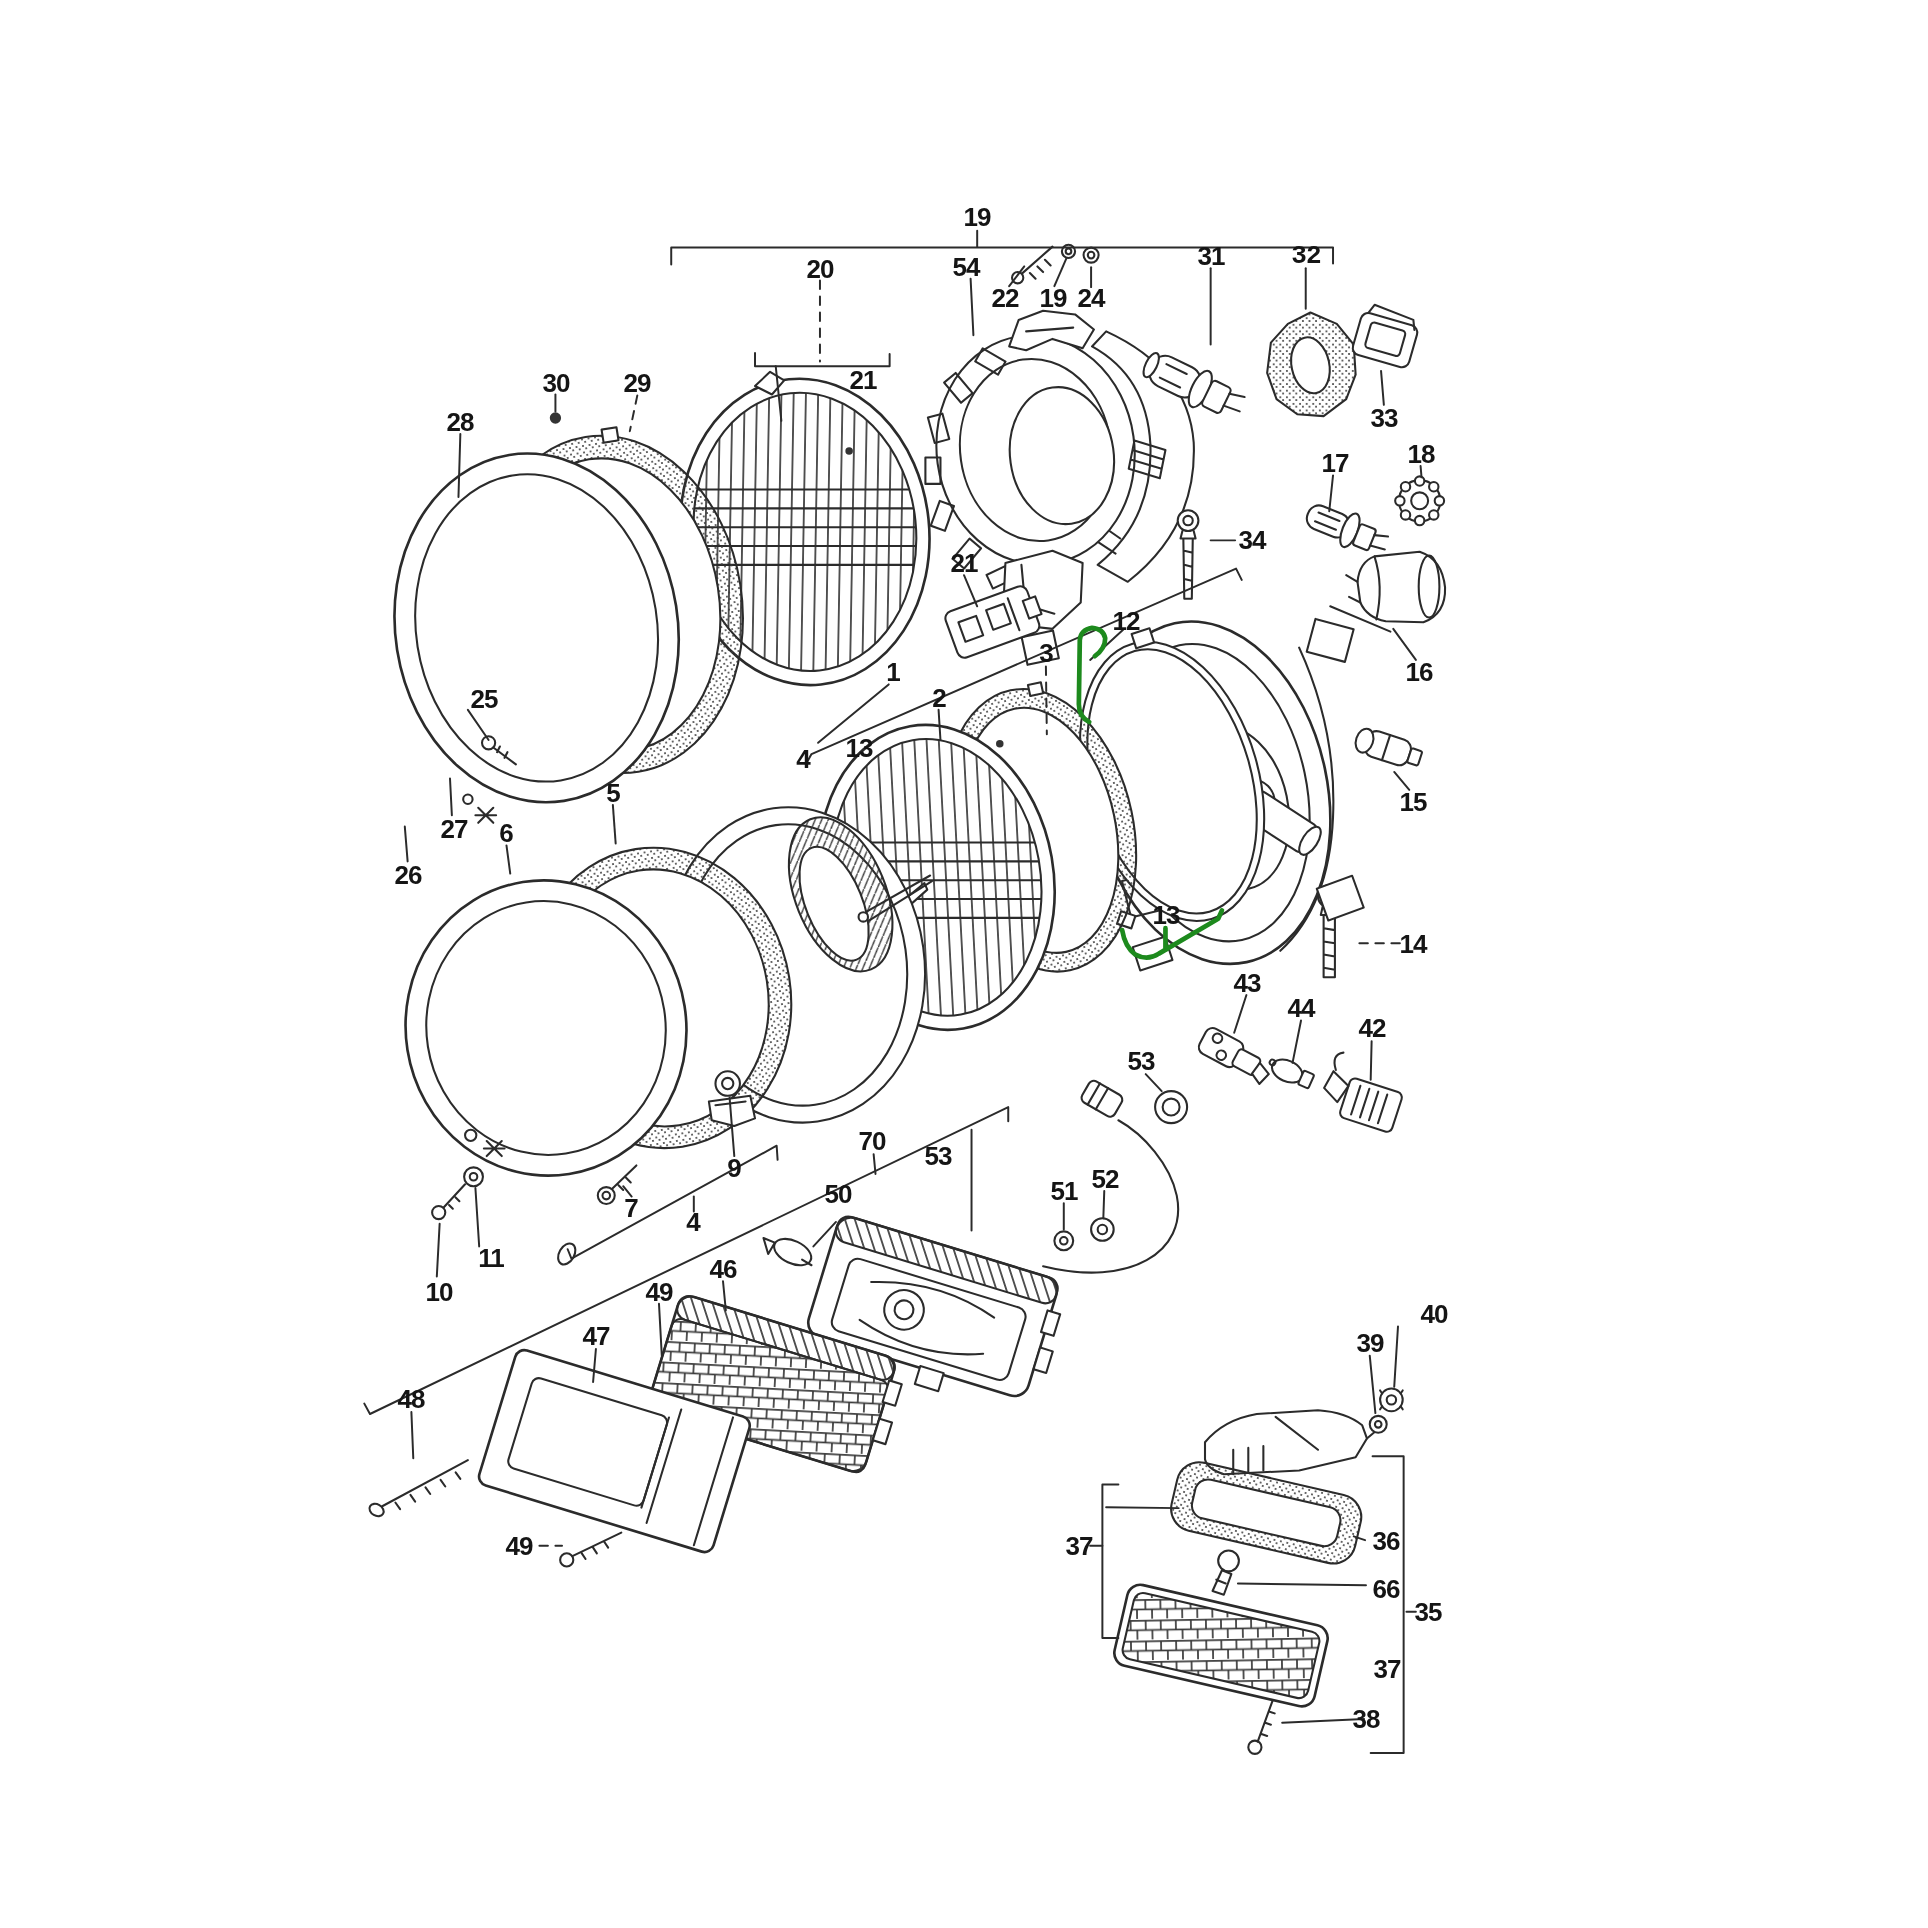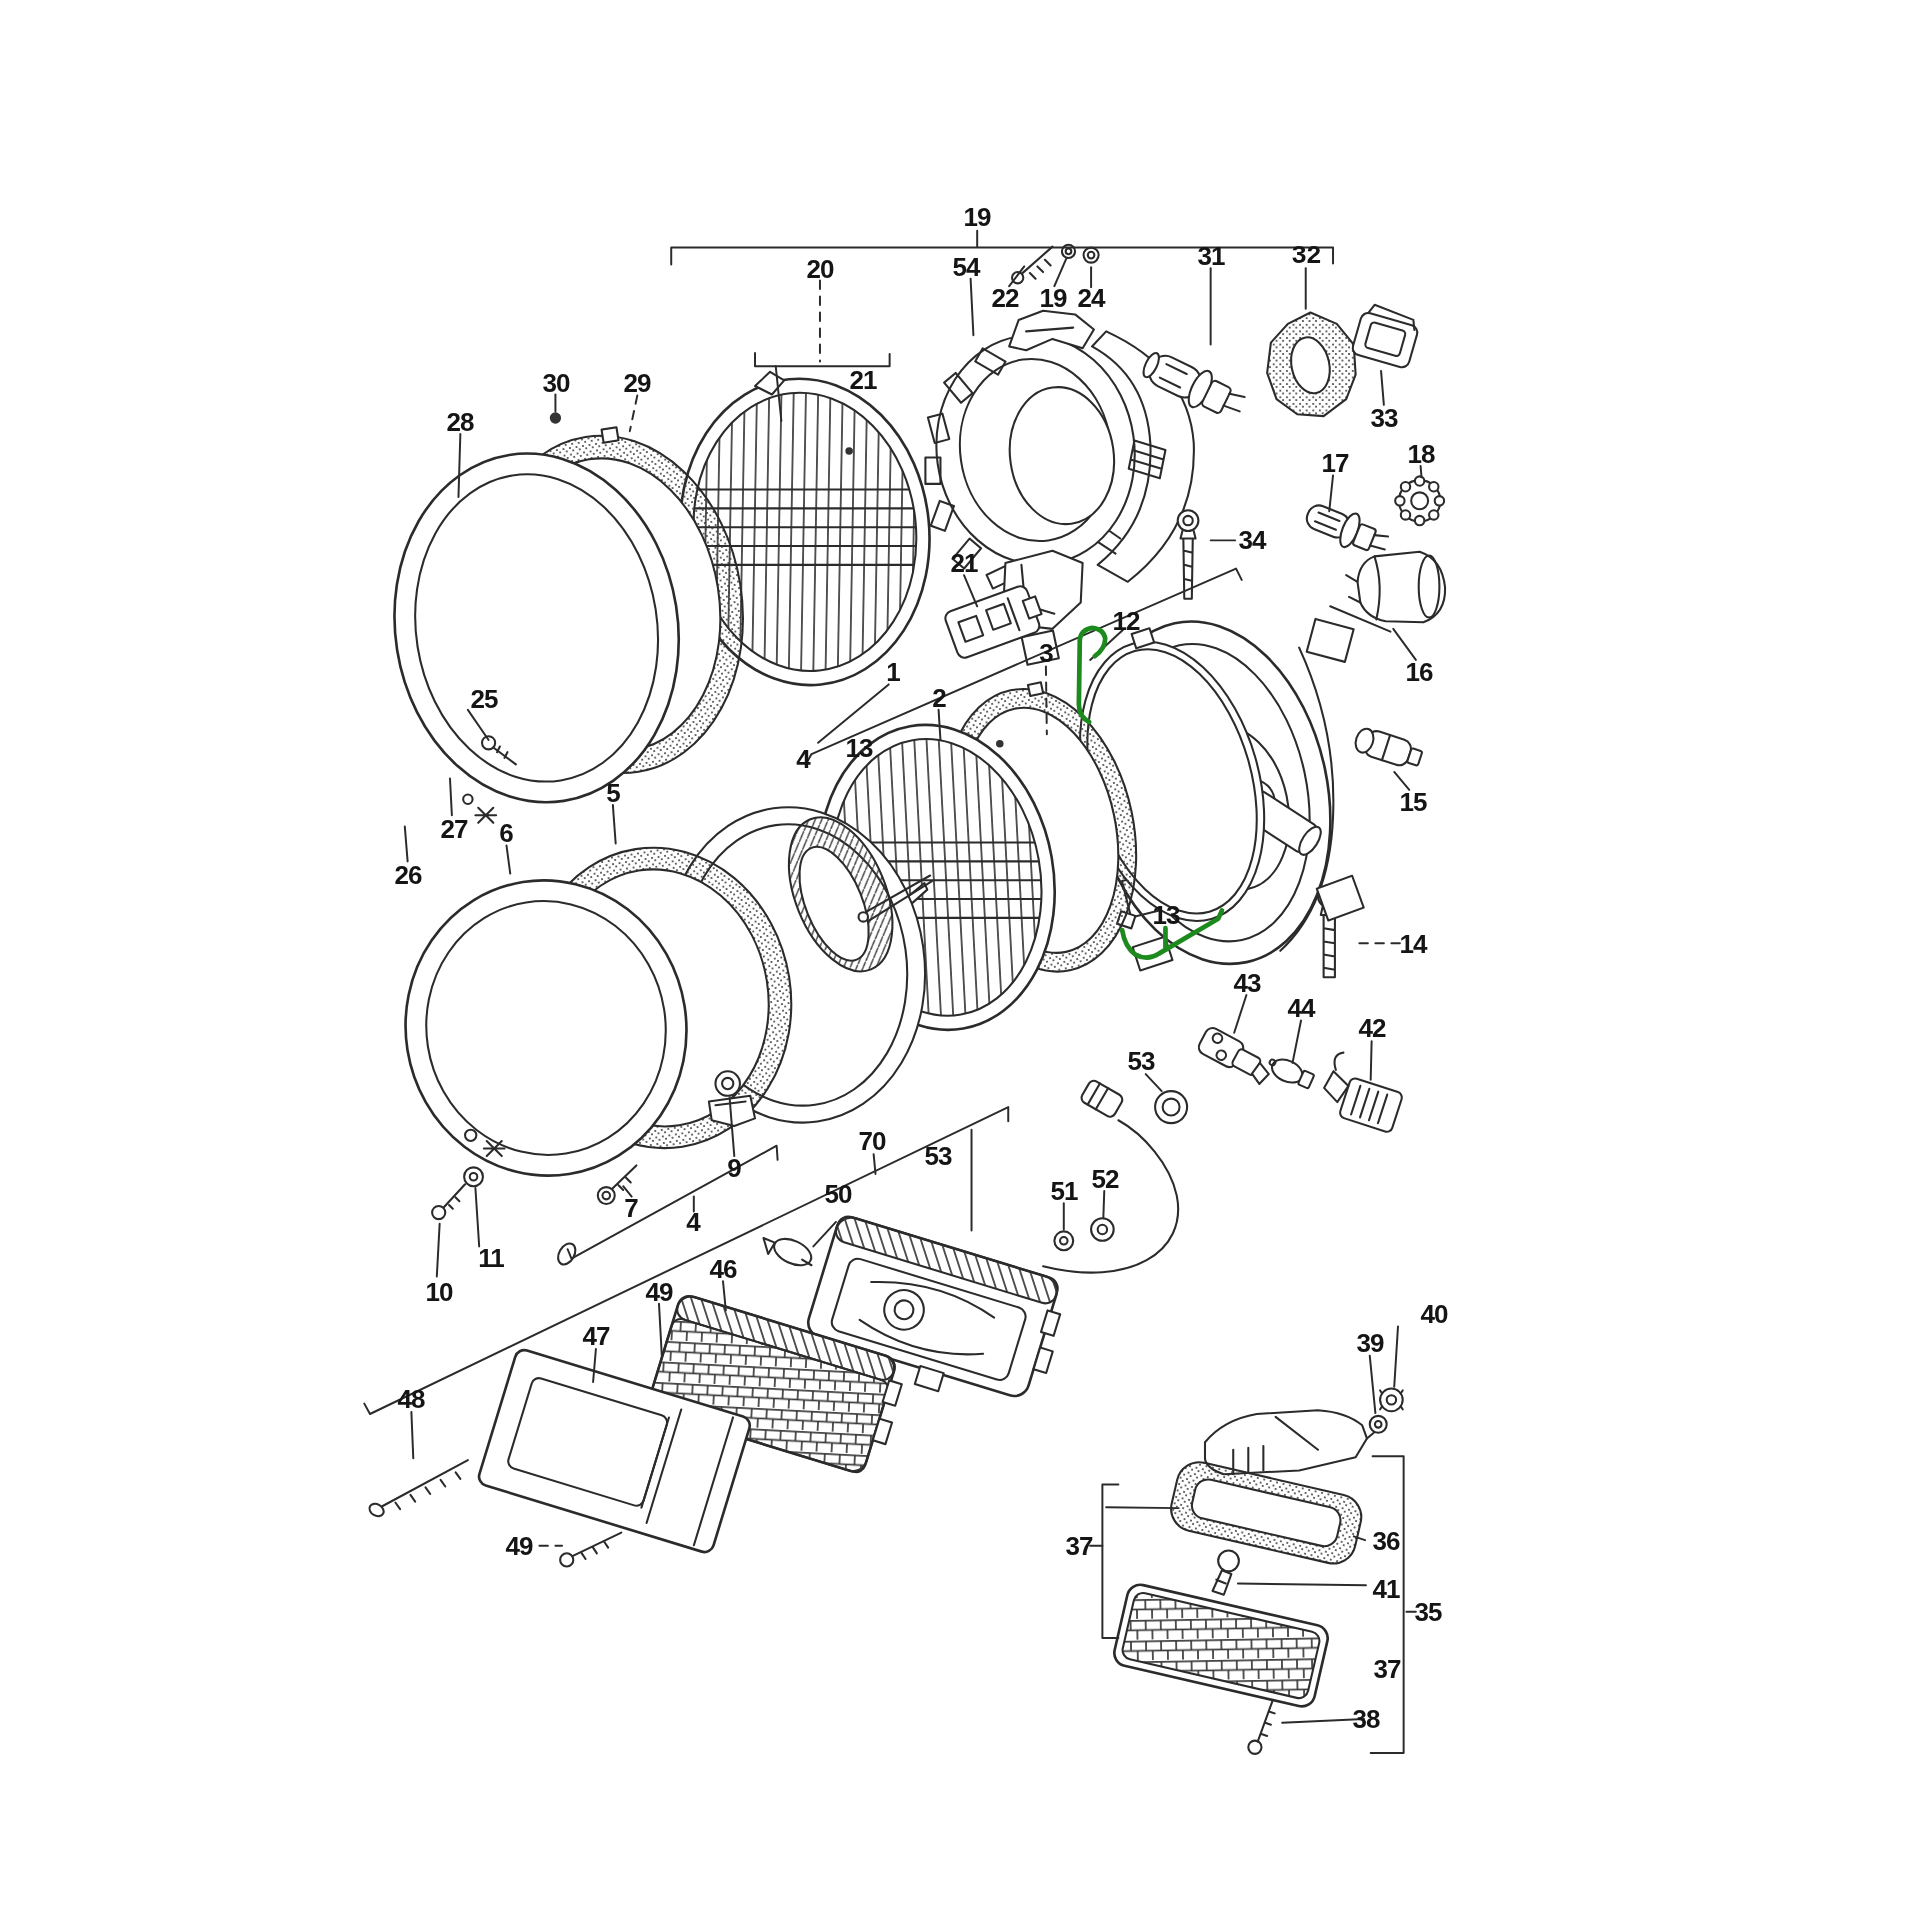--- a/index.html
+++ b/index.html
@@ -511,19 +511,19 @@
       <span class="plabel" style="left: 480px; top: 1258px; margin-left: 11px;">11</span>
       <span class="plabel" style="left: 439px; top: 1292px;">10</span>
       <span class="plabel" style="left: 659px; top: 1292px;">49</span>
       <span class="plabel" style="left: 596px; top: 1336px;">47</span>
       <span class="plabel" style="left: 411px; top: 1399px;">48</span>
       <span class="plabel" style="left: 519px; top: 1546px;">49</span>
       <span class="plabel" style="left: 1398px; top: 1314px; margin-left: 36px;">40</span>
       <span class="plabel" style="left: 1370px; top: 1343px;">39</span>
       <span class="plabel" style="left: 1386px; top: 1541px;">36</span>
       <span class="plabel" style="left: 1079px; top: 1546px;">37</span>
-      <span class="plabel" style="left: 1386px; top: 1589px;">41</span>
+      <span class="plabel" style="left: 1386px; top: 1589px;">66</span>
       <span class="plabel" style="left: 1428px; top: 1612px;">35</span>
       <span class="plabel" style="left: 1387px; top: 1669px;">37</span>
       <span class="plabel" style="left: 1345px; top: 1719px; margin-left: 21px;">38</span>
     </div>
 </div>
 
 
 </body></html>

